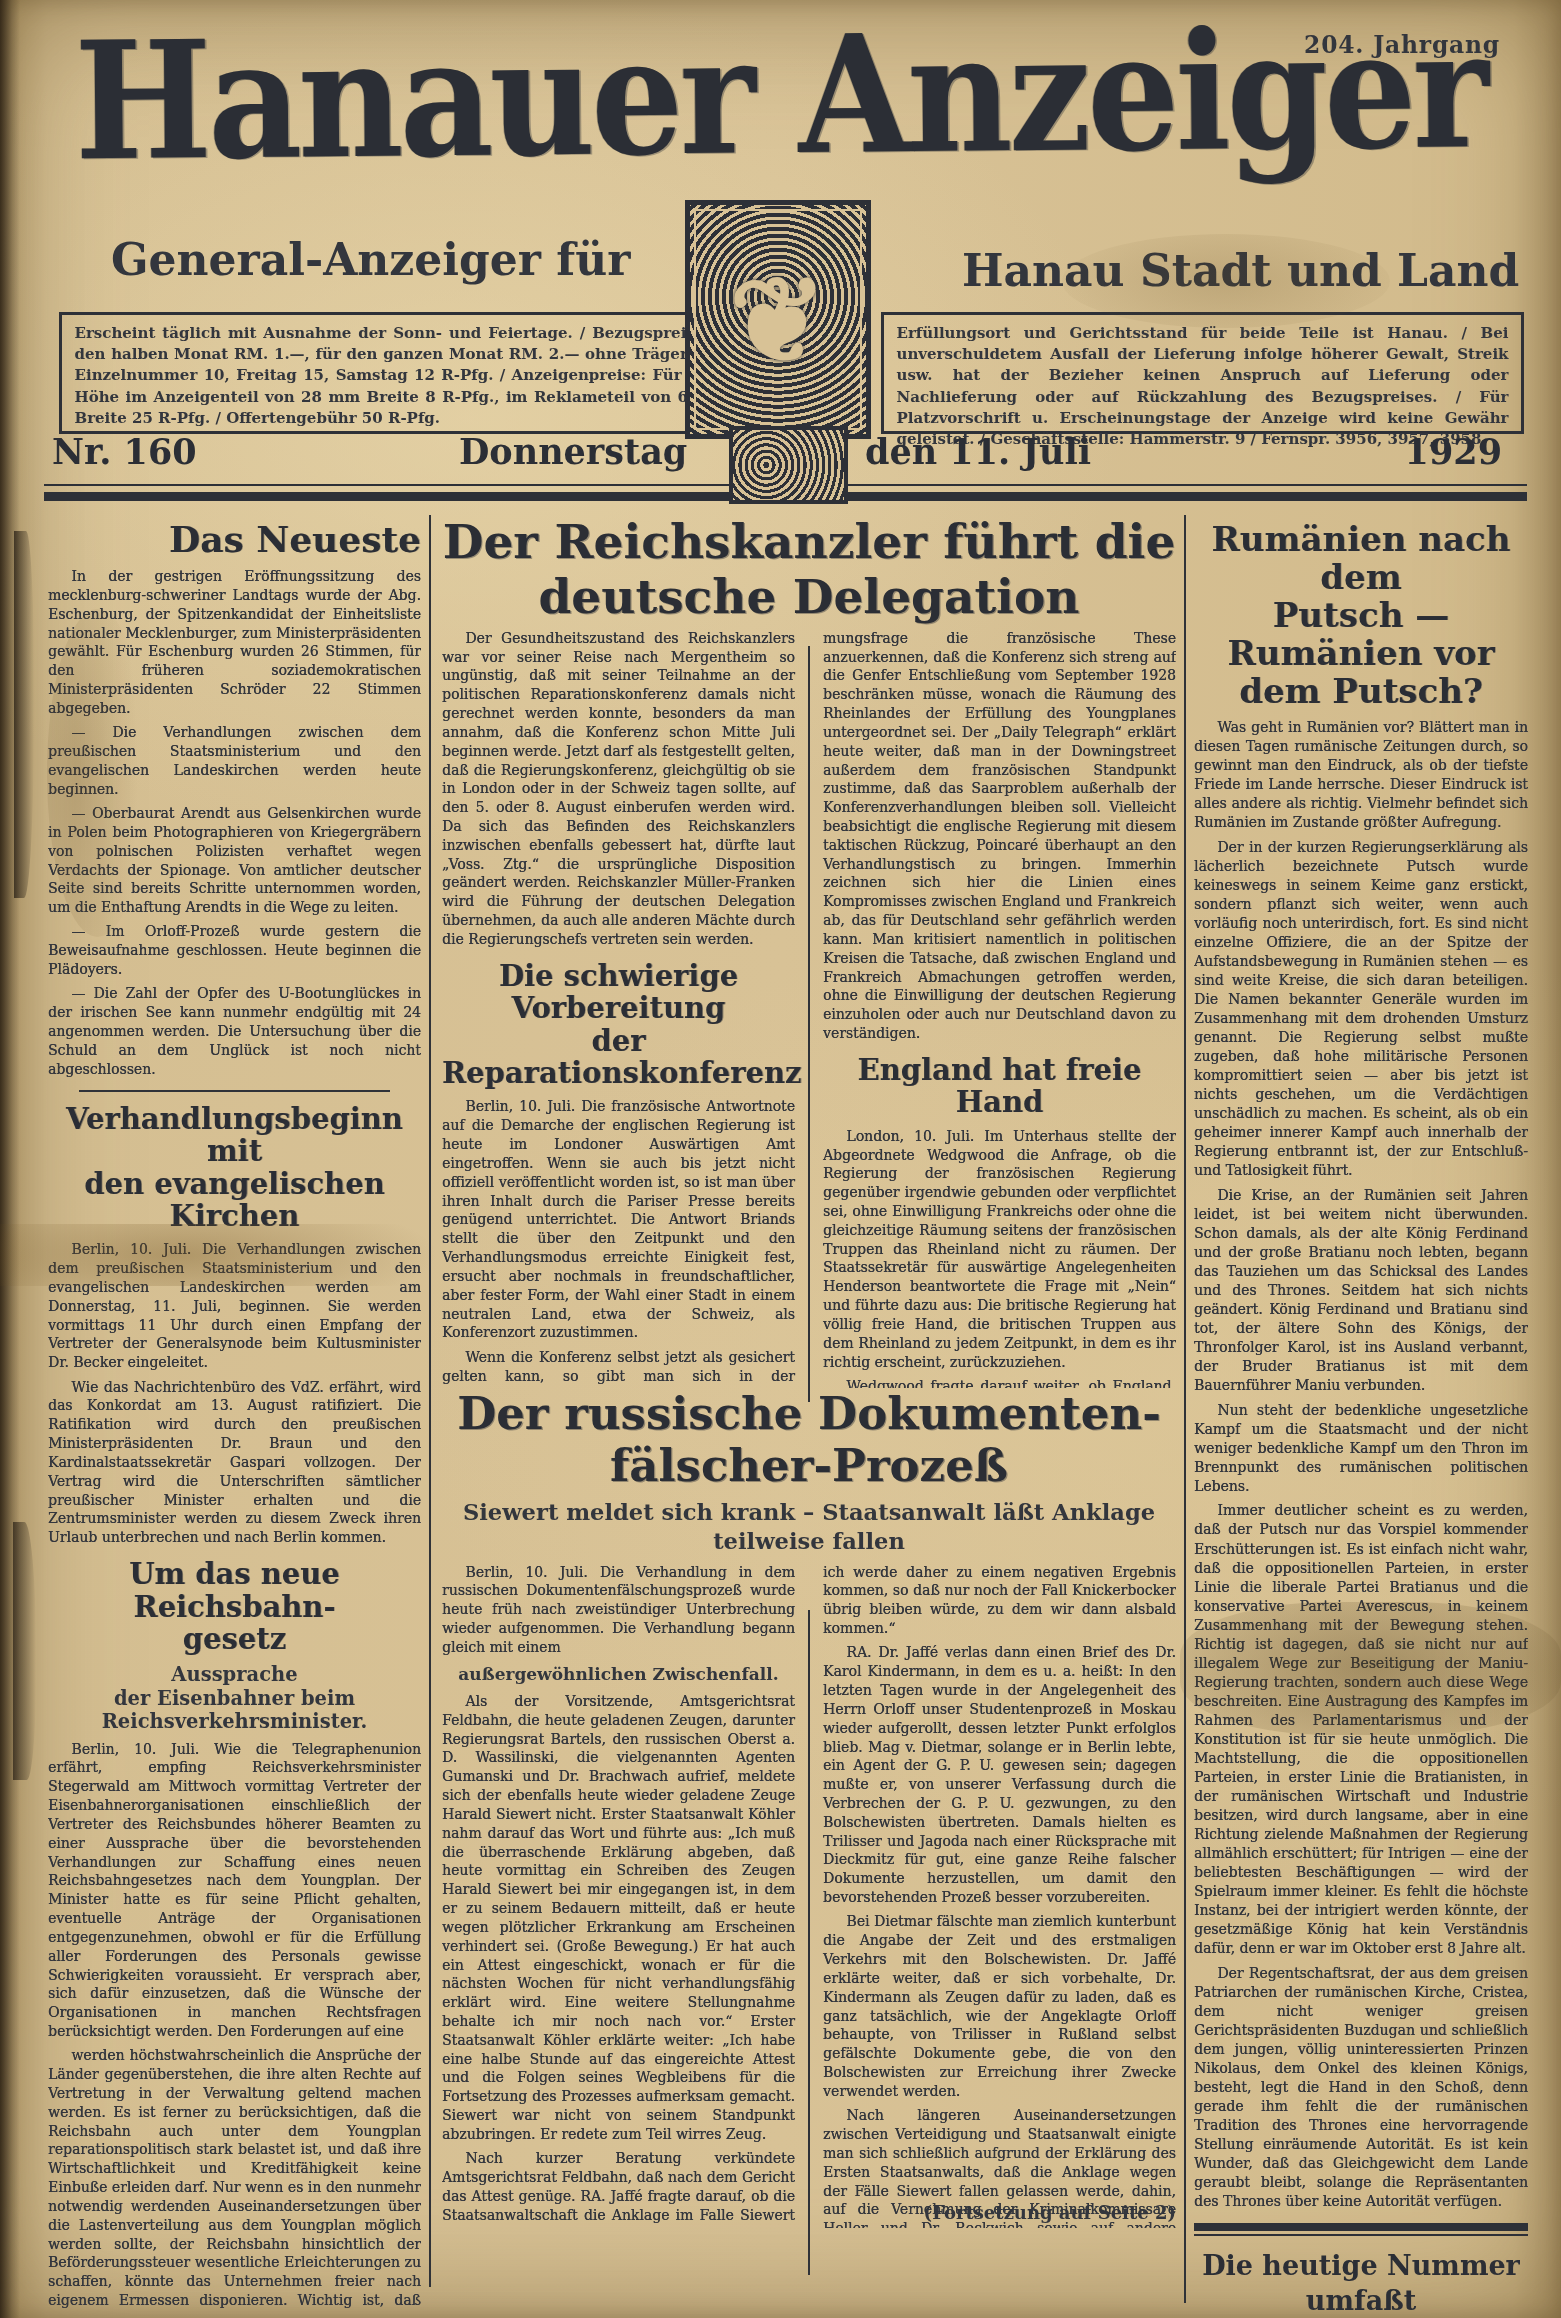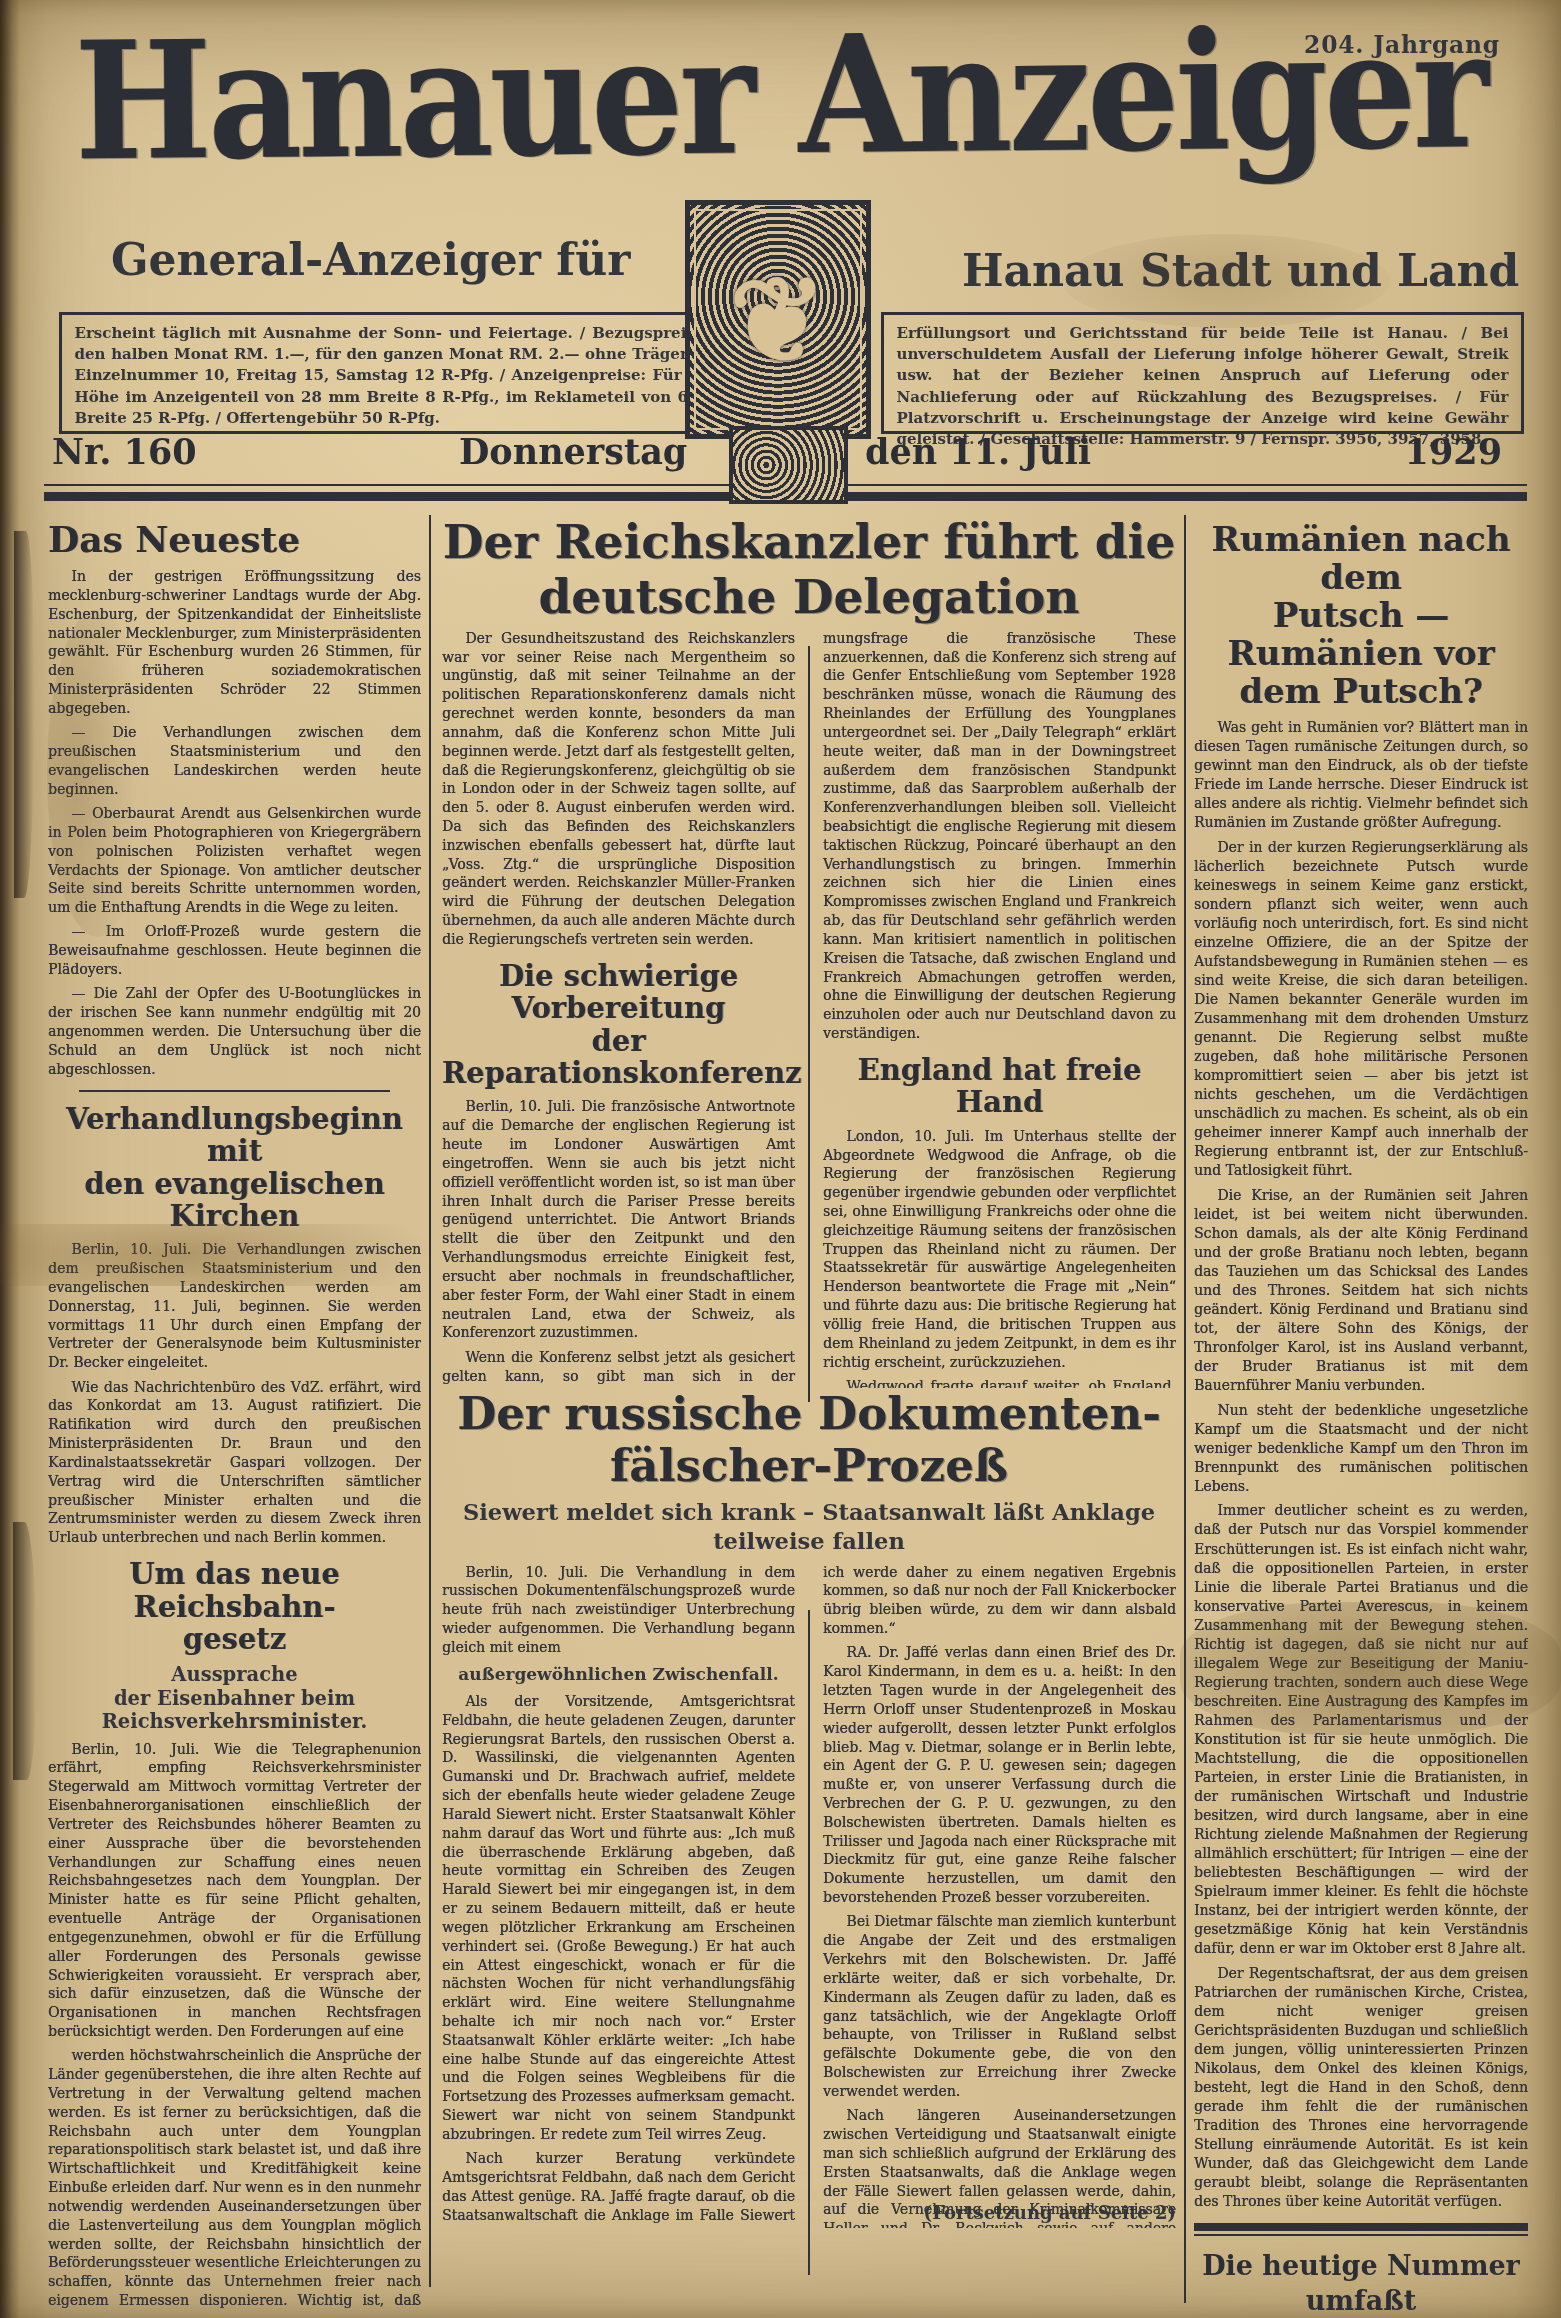--- a/index.html
+++ b/index.html
@@ -50,21 +50,21 @@
   .v2{left:1184px;top:515px;height:1788px;}
   .vm1{left:808px;top:646px;height:756px;}
   .vm2{left:808px;top:1610px;height:665px;}
   .col{position:absolute;box-sizing:border-box;}
   .col1{left:48px;top:515px;width:373px;height:1796px;overflow:hidden;}
   .midwrap{left:442px;top:515px;width:734px;height:1796px;}
   .rightcol{left:1194px;top:509px;width:334px;height:1710px;overflow:hidden;}
   p.body{margin:0 0 5.5px;font-size:14px;line-height:1.345;text-align:justify;
     text-indent:23.4px;text-shadow:0.2px 0 0 currentColor;}
   .rightcol p.body{font-size:14px;line-height:1.36;}
-  h1.sec{margin:4.7px 0 7.8px;font-size:36px;line-height:1.1;text-align:left;font-weight:bold;
+  h1.sec{margin:4.7px 0 7.8px;font-size:36px;line-height:1.1;text-align:right;font-weight:bold;
     white-space:pre-line;color:#2b2e35;text-shadow:0.8px 0.4px 0 rgba(43,46,53,.4);}
   h2.sec{margin:11px 0 7.8px;font-size:29px;line-height:1.12;text-align:center;font-weight:bold;
     white-space:pre-line;color:#2b2e35;text-shadow:0.8px 0.4px 0 rgba(43,46,53,.4);}
   h3.subhead{margin:1.6px 0 6.2px;font-size:19.5px;line-height:1.2;text-align:center;font-weight:bold;white-space:pre-line;}
   .crosshead{margin:7.8px 0 6.2px;font-size:17px;line-height:1.25;text-align:center;font-weight:bold;white-space:pre-line;}
   .bigline{margin:0 0 4.7px;font-size:47px;line-height:1.16;text-align:center;font-weight:bold;
     white-space:pre-line;color:#2b2e35;text-shadow:1.2px 0.8px 0 rgba(43,46,53,.4);}
   .prozhead{font-size:45px;}
   .prozsub{margin:6.2px 0 3.1px;font-size:22.6px;line-height:1.25;text-align:center;font-weight:bold;white-space:pre-line;}
   .midrow{display:flex;justify-content:space-between;overflow:hidden;gap:13px;}
@@ -123,21 +123,21 @@
   <div class="vrule v2"></div>
   <div class="vrule vm1"></div>
   <div class="vrule vm2"></div>
 
   <div class="col col1">
     <h1 class="sec">Das Neueste</h1>
     <p class="body">In der gestrigen Eröffnungssitzung des mecklenburg-schweriner Landtags wurde der Abg. Eschenburg, der Spitzenkandidat der Einheitsliste nationaler Mecklenburger, zum Ministerpräsidenten gewählt. Für Eschenburg wurden 26 Stimmen, für den früheren soziademokratischen Ministerpräsidenten Schröder 22 Stimmen abgegeben.</p>
     <p class="body">— Die Verhandlungen zwischen dem preußischen Staatsministerium und den evangelischen Landeskirchen werden heute beginnen.</p>
     <p class="body">— Oberbaurat Arendt aus Gelsenkirchen wurde in Polen beim Photographieren von Kriegergräbern von polnischen Polizisten verhaftet wegen Verdachts der Spionage. Von amtlicher deutscher Seite sind bereits Schritte unternommen worden, um die Enthaftung Arendts in die Wege zu leiten.</p>
     <p class="body">— Im Orloff-Prozeß wurde gestern die Beweisaufnahme geschlossen. Heute beginnen die Plädoyers.</p>
-    <p class="body">— Die Zahl der Opfer des U-Bootunglückes in der irischen See kann nunmehr endgültig mit 20 angenommen werden. Die Untersuchung über die Schuld an dem Unglück ist noch nicht abgeschlossen.</p>
+    <p class="body">— Die Zahl der Opfer des U-Bootunglückes in der irischen See kann nunmehr endgültig mit 24 angenommen werden. Die Untersuchung über die Schuld an dem Unglück ist noch nicht abgeschlossen.</p>
     <hr class="hr-small">
     <h2 class="sec">Verhandlungsbeginn mit
 den evangelischen Kirchen</h2>
     <p class="body">Berlin, 10. Juli. Die Verhandlungen zwischen dem preußischen Staatsministerium und den evangelischen Landeskirchen werden am Donnerstag, 11. Juli, beginnen. Sie werden vormittags 11 Uhr durch einen Empfang der Vertreter der Generalsynode beim Kultusminister Dr. Becker eingeleitet.</p>
     <p class="body">Wie das Nachrichtenbüro des VdZ. erfährt, wird das Konkordat am 13. August ratifiziert. Die Ratifikation wird durch den preußischen Ministerpräsidenten Dr. Braun und den Kardinalstaatssekretär Gaspari vollzogen. Der Vertrag wird die Unterschriften sämtlicher preußischer Minister erhalten und die Zentrumsminister werden zu diesem Zweck ihren Urlaub unterbrechen und nach Berlin kommen.</p>
     <h2 class="sec">Um das neue Reichsbahn-
 gesetz</h2>
     <h3 class="subhead">Aussprache
 der Eisenbahner beim Reichsverkehrsminister.</h3>
     <p class="body">Berlin, 10. Juli. Wie die Telegraphenunion erfährt, empfing Reichsverkehrsminister Stegerwald am Mittwoch vormittag Vertreter der Eisenbahnerorganisationen einschließlich der Vertreter des Reichsbundes höherer Beamten zu einer Aussprache über die bevorstehenden Verhandlungen zur Schaffung eines neuen Reichsbahngesetzes nach dem Youngplan. Der Minister hatte es für seine Pflicht gehalten, eventuelle Anträge der Organisationen entgegenzunehmen, obwohl er für die Erfüllung aller Forderungen des Personals gewisse Schwierigkeiten voraussieht. Er versprach aber, sich dafür einzusetzen, daß die Wünsche der Organisationen in manchen Rechtsfragen berücksichtigt werden. Den Forderungen auf eine</p>

